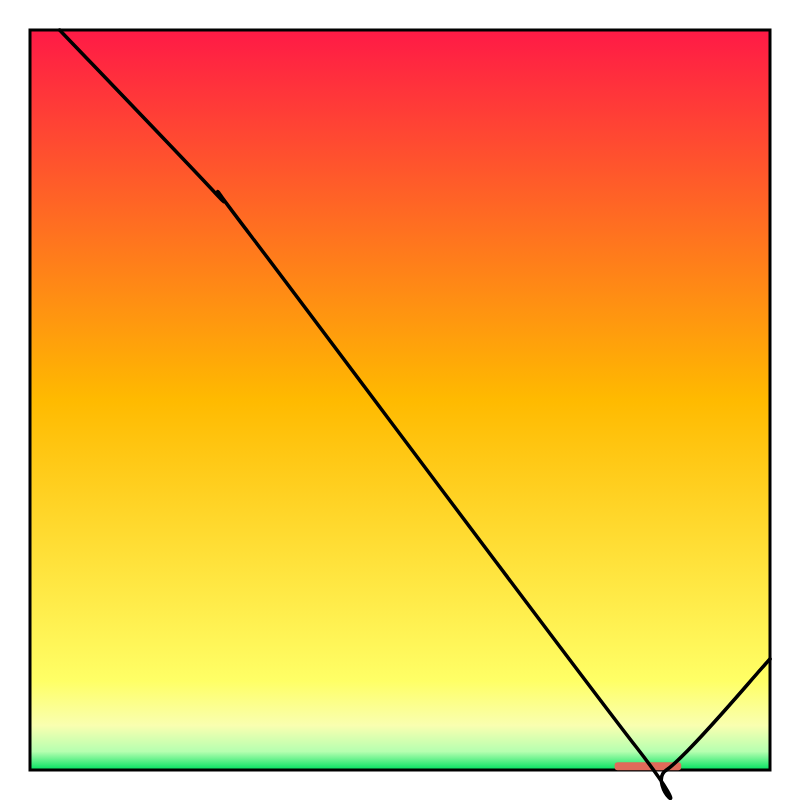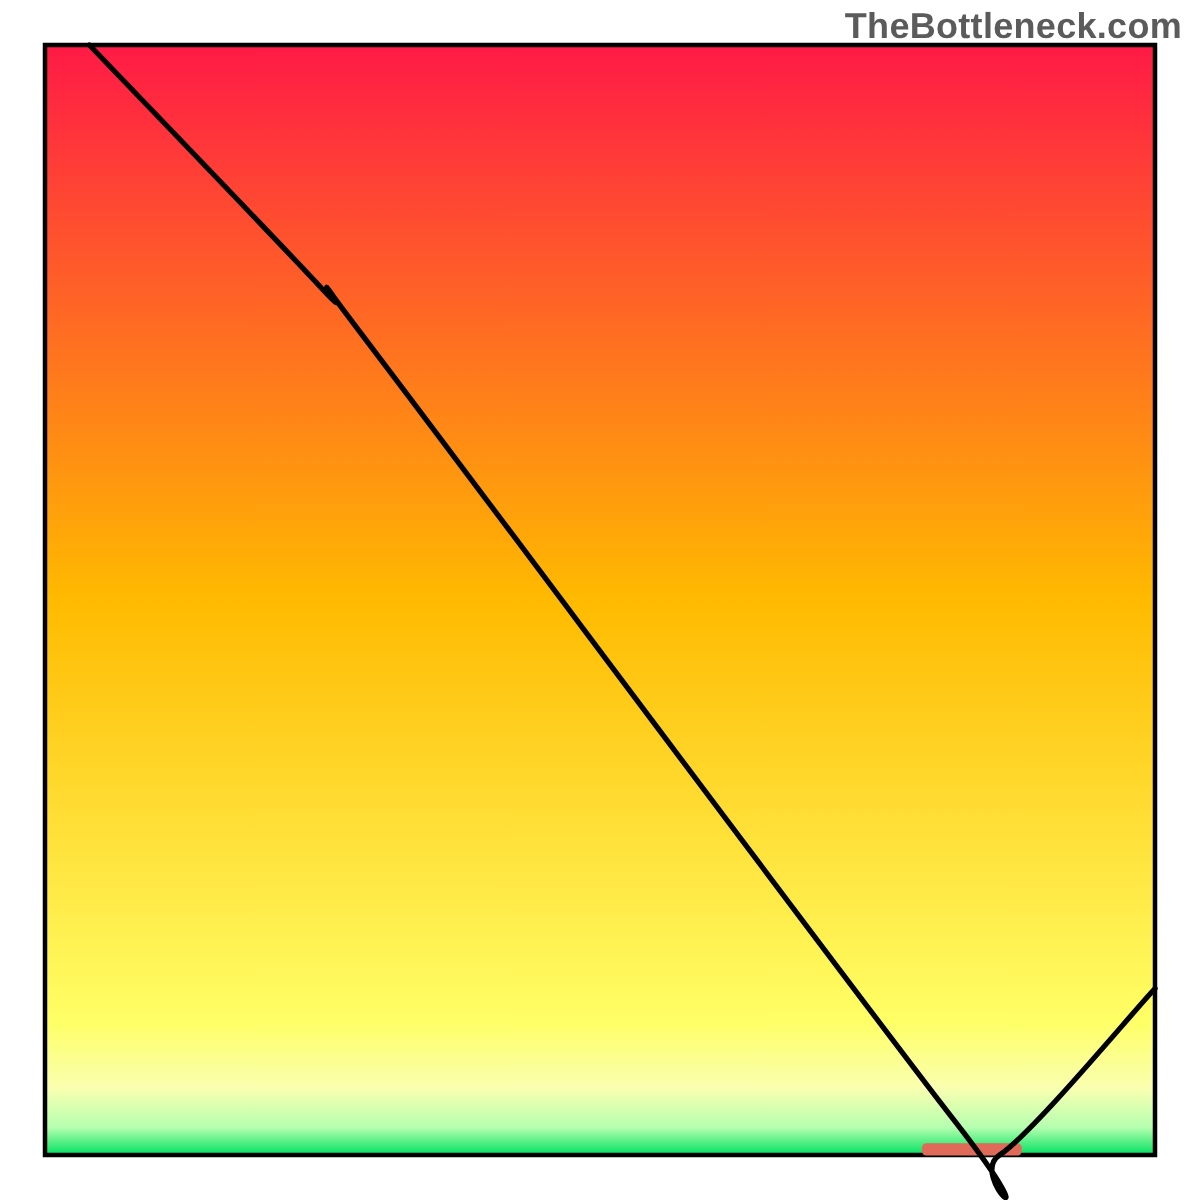--- a/index.html
+++ b/index.html
@@ -53,14 +53,13 @@
 
     <rect x="30" y="30" width="740" height="740" fill="url(#bg-grad)"></rect>
 
     <rect x="30" y="30" width="740" height="740" fill="none" stroke="#000000" stroke-width="3"></rect>
 
     <rect id="marker-rect" fill="#e06a5a" rx="3" ry="3" x="614.6" width="66.60000000000002" y="762.2299999999999" height="8.14"></rect>
 
     <path id="curve-path" fill="none" stroke="#000000" stroke-width="3.5" stroke-linecap="round" stroke-linejoin="round" d="M 59.6 30 C 85.5 57.133333333333326, 182.93333333333334 158.26666666666665, 215 192.79999999999998 C 247.06666666666666 227.33333333333331, 181.7 144.70000000000002, 252 237.20000000000002 C 322.3 329.70000000000005, 567.7333333333333 659, 636.8 747.8 C 705.8666666666666 836.5999999999999, 644.1999999999999 784.8, 666.4 770 C 688.6 755.2, 752.7333333333333 677.5, 770 659"></path>
   </svg>
 
-  <div class="watermark">TheBottleneck.com</div>
 </div>
 
 </body></html>

